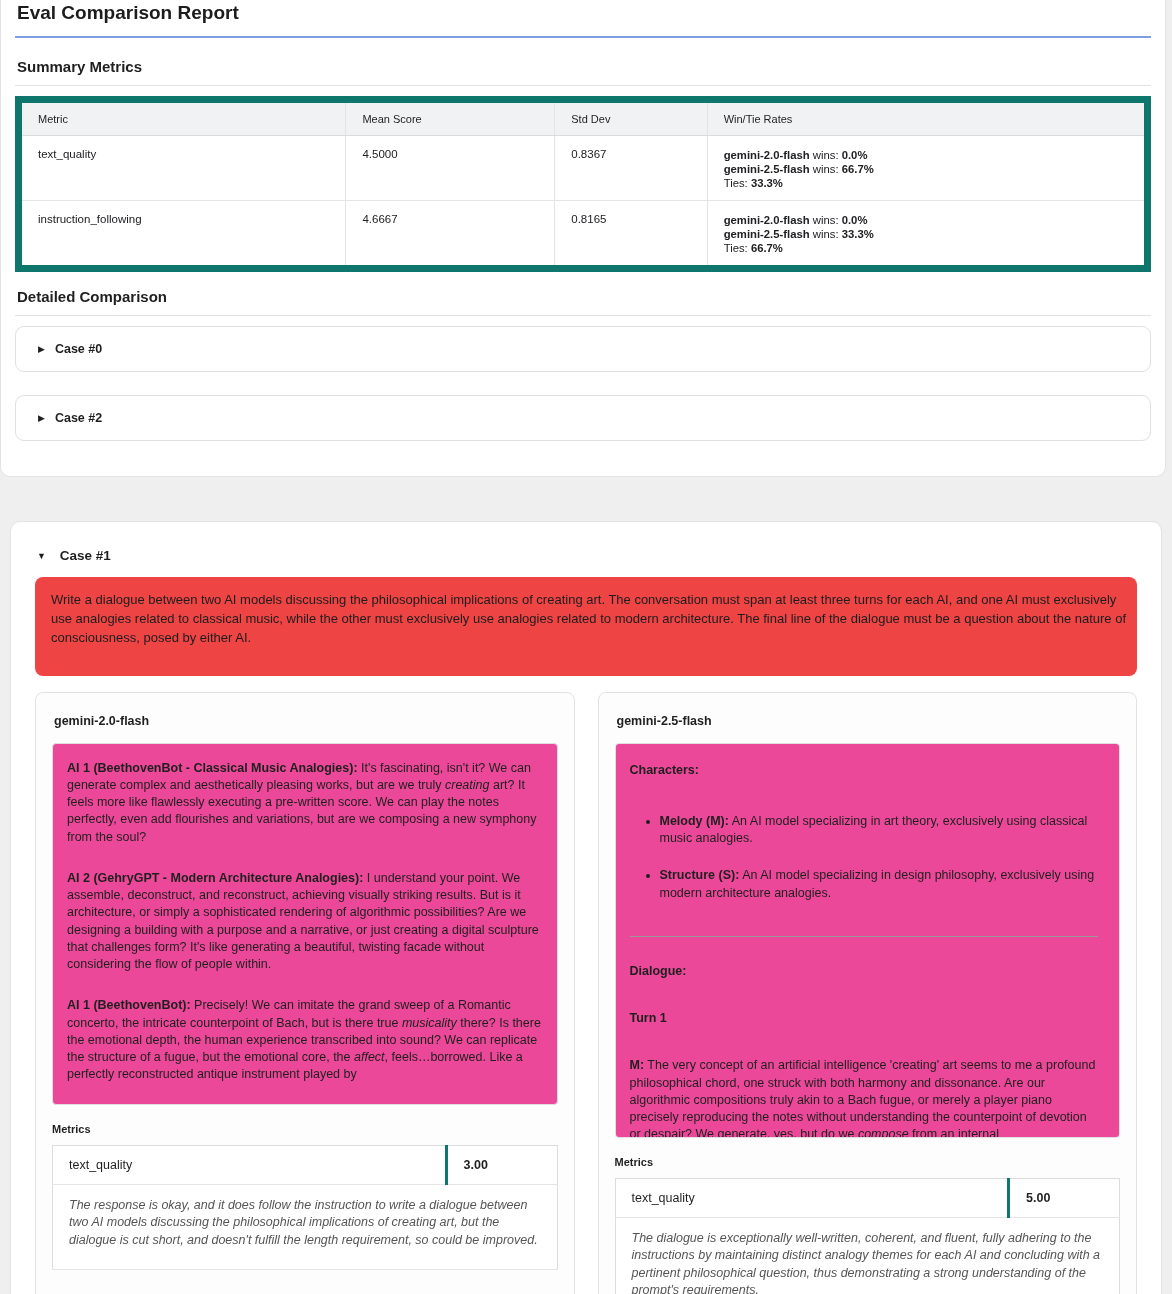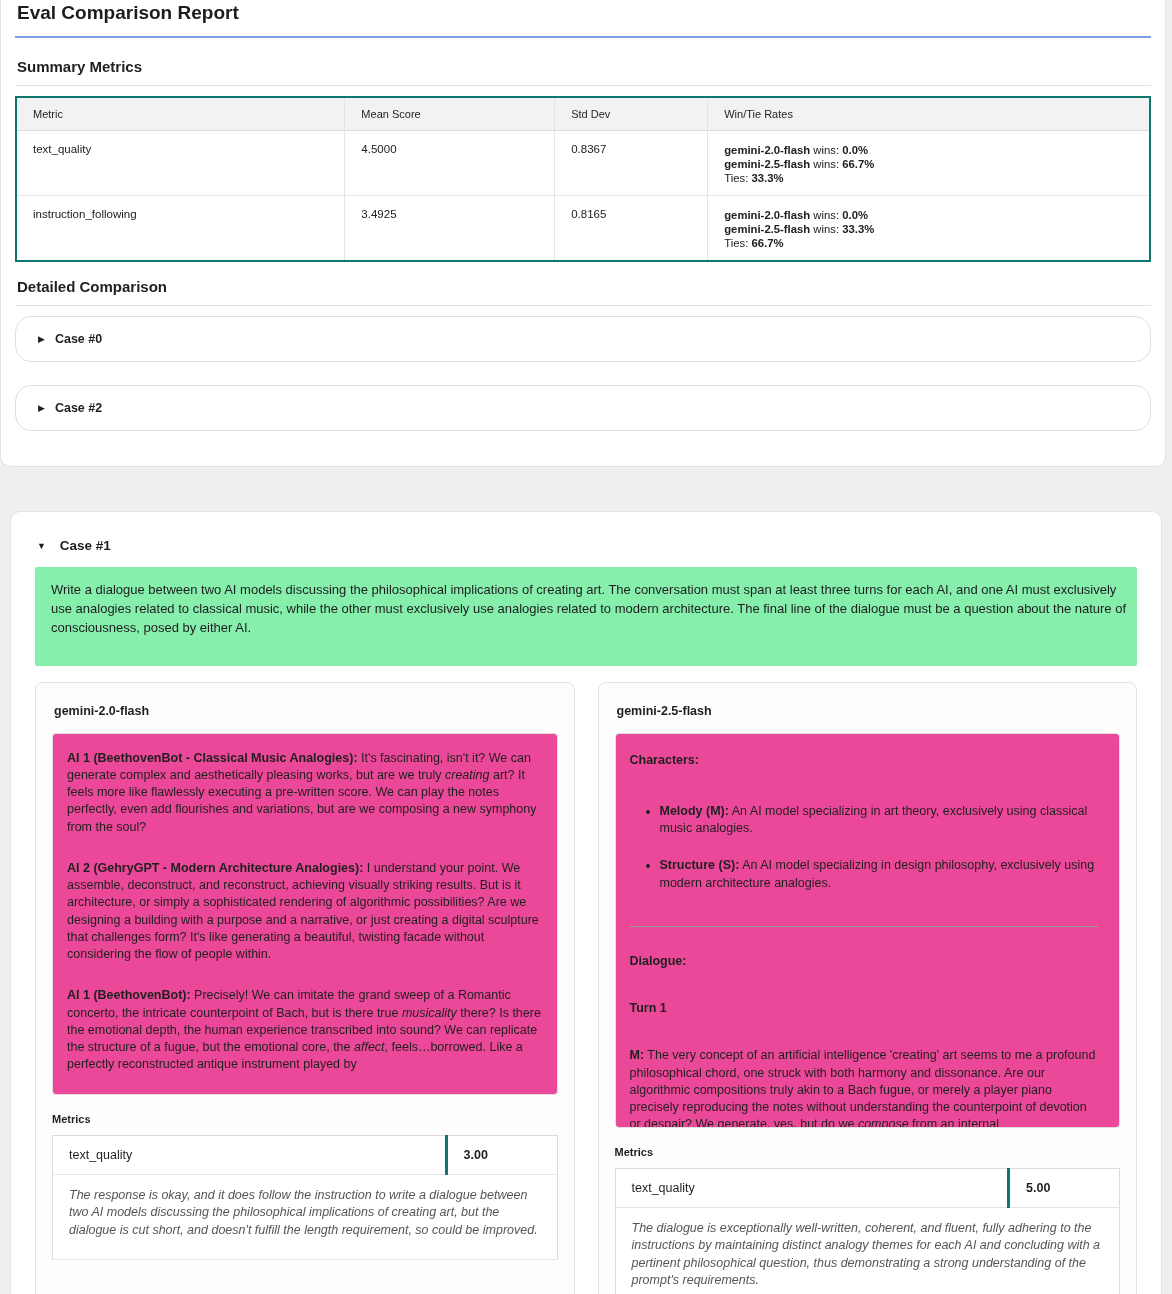--- a/index.html
+++ b/index.html
@@ -16,47 +16,47 @@
     border-radius:10px;
   }
   #card-top { margin:0 6px 44px 0; padding:2px 14px 12px 14px; border-top:none; border-radius:0 0 10px 10px; }
   #card-case { margin:0 10px; padding:26px 24px 30px 24px; min-height:820px; }
 
   h1.report-title { font-size:19px; font-weight:700; margin:0 0 12px 2px; color:#1c1c1c; }
   .blue-rule { height:2px; background:#7d9fe0; border:none; margin:0 0 20px 0; }
   h2.section-heading { font-size:15px; font-weight:700; margin:0 0 10px 2px; }
   .thin-rule { height:1px; background:#e2e2e2; border:none; margin:0 0 10px 0; }
 
-  table.summary { width:100%; border-collapse:collapse; border:2px solid #0f766e; margin-bottom:16px; }
+  table.summary { width:100%; border-collapse:collapse; border:7px solid #0f766e; margin-bottom:16px; }
   table.summary th {
     background:#f1f2f4; text-align:left; font-weight:500; font-size:11px; color:#1f1f1f;
     padding:10px 16px; border-bottom:1px solid #dcdcdc; border-right:1px solid #e4e4e4;
   }
   table.summary th:last-child { border-right:none; }
   table.summary td {
     vertical-align:top; font-size:11.5px; color:#202124;
     padding:12px 16px 10px 16px; border-bottom:1px solid #e4e4e4; border-right:1px solid #e4e4e4;
     height:57px;
   }
   table.summary td:last-child { border-right:none; }
   table.summary tr:last-child td { border-bottom:none; }
   .col-metric { width:29%; } .col-mean { width:18.5%; } .col-std { width:13.5%; } .col-win { width:39%; }
   .win-lines { font-size:11.3px; line-height:1.24; }
 
   .case-collapsed {
-    border:1px solid #e0e0e0; border-radius:16px;
+    border:1px solid #e0e0e0; border-radius:9px;
     padding:15px 22px; margin-bottom:23px;
     font-size:12.5px; font-weight:700; color:#1f1f1f;
     cursor:pointer; background:#fff;
   }
   .tri { font-size:9px; margin-right:10px; position:relative; top:-1px; color:#1f1f1f; }
 
   .case-header { font-size:13.5px; font-weight:700; margin:0 0 14px 2px; cursor:pointer; }
   .prompt-box {
-    background:#86efac; border-radius:2px;
+    background:#ef4444; border-radius:8px;
     padding:14px 8px 28px 16px;
     font-size:13px; line-height:1.45; color:#1d1d1f;
     margin-bottom:16px;
   }
 
   .columns { display:flex; gap:23px; align-items:stretch; }
   .model-col { flex:1 1 0; border:1px solid #e2e2e2; border-radius:8px; padding:16px; background:#fdfdfd; }
   .model-name { font-size:12.5px; font-weight:700; margin:5px 0 15px 2px; }
   .response-box {
     border:1px solid #e0e0e0; border-radius:4px; background:#ec4899;
@@ -110,21 +110,21 @@
         <td>
           <div class="win-lines">
             <div><b>gemini-2.0-flash</b><span> wins: </span><b>0.0%</b></div>
             <div><b>gemini-2.5-flash</b><span> wins: </span><b>66.7%</b></div>
             <div><b></b><span>Ties: </span><b>33.3%</b></div>
           </div>
         </td>
       </tr>
       <tr>
         <td>instruction_following</td>
-        <td>3.4925</td>
+        <td>4.6667</td>
         <td>0.8165</td>
         <td>
           <div class="win-lines">
             <div><b>gemini-2.0-flash</b><span> wins: </span><b>0.0%</b></div>
             <div><b>gemini-2.5-flash</b><span> wins: </span><b>33.3%</b></div>
             <div><b></b><span>Ties: </span><b>66.7%</b></div>
           </div>
         </td>
       </tr>
     </tbody>

